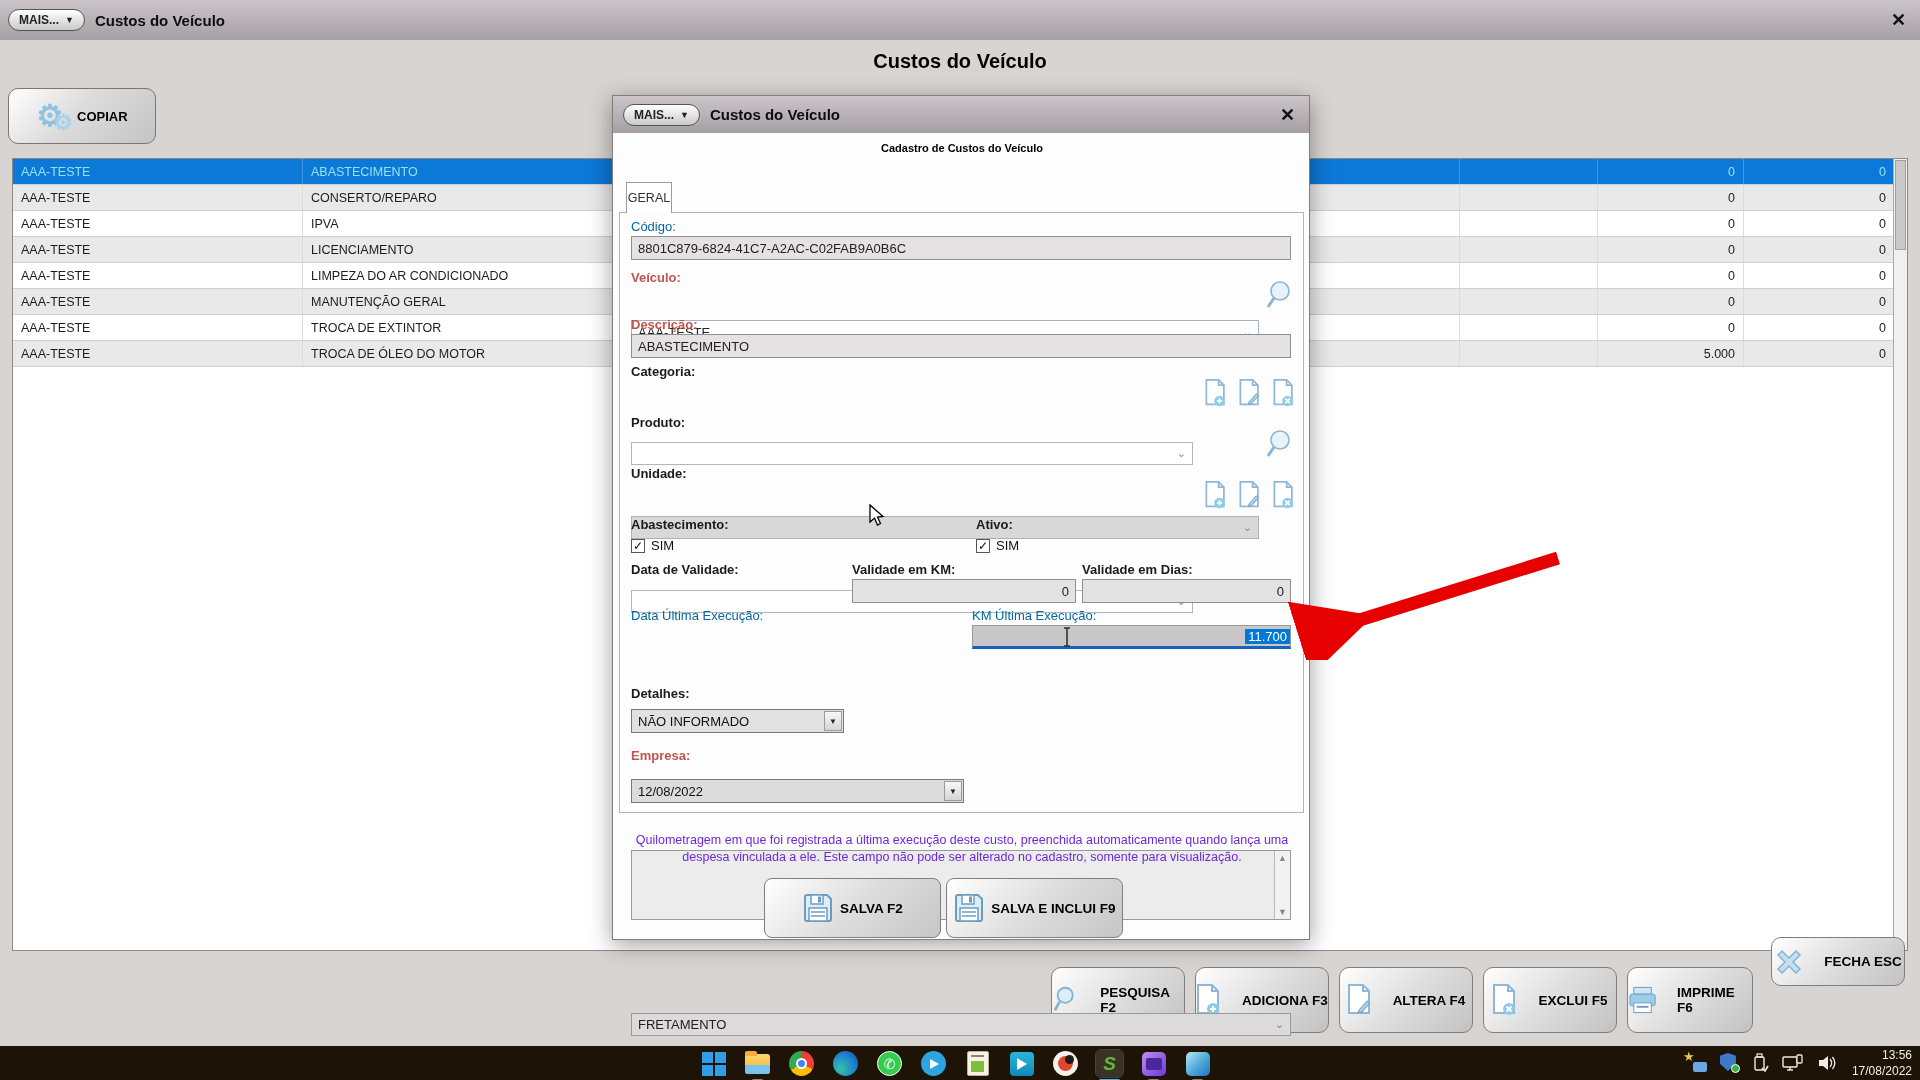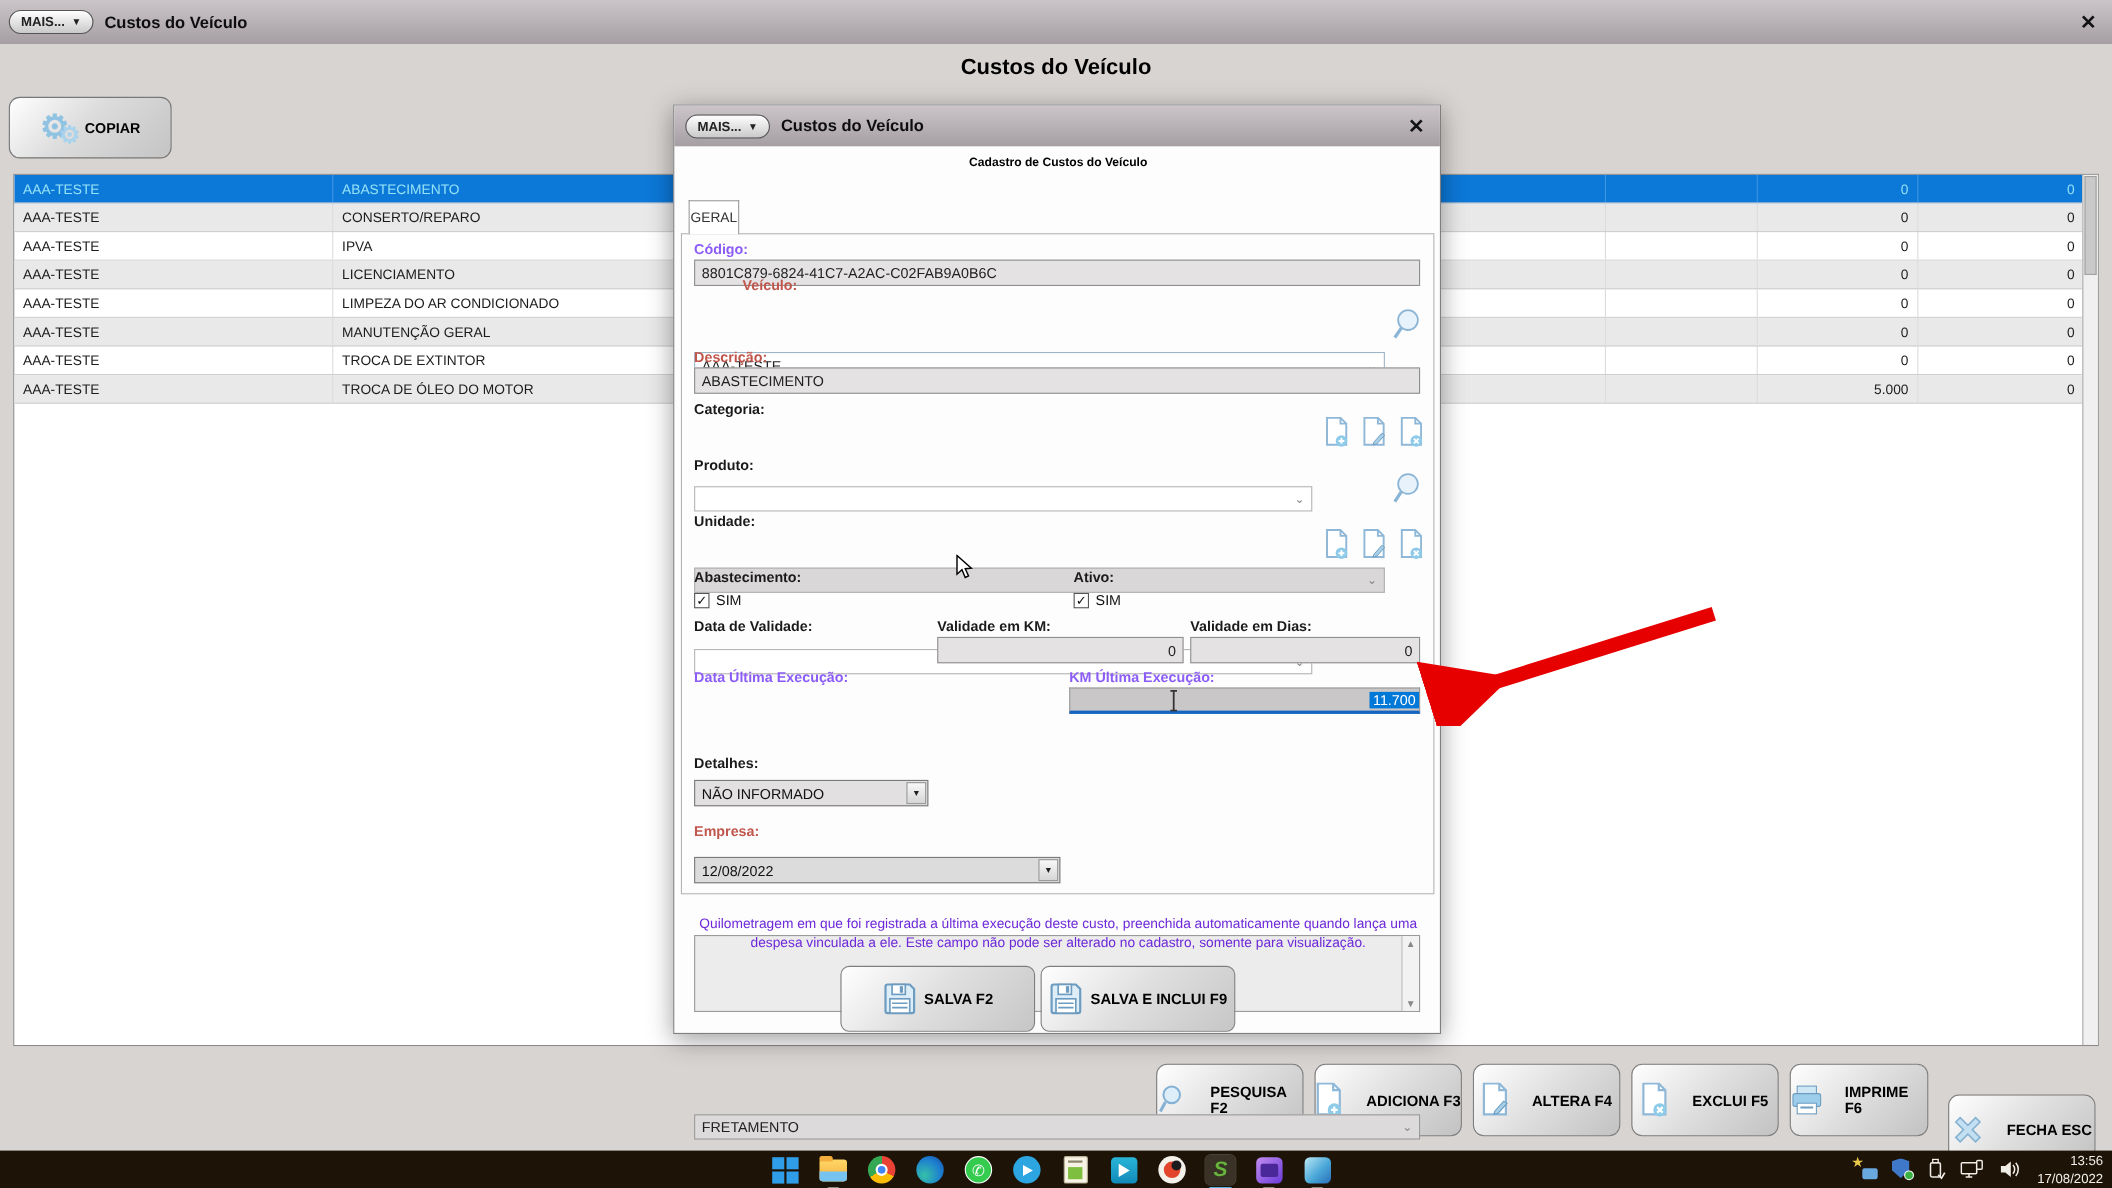--- a/index.html
+++ b/index.html
@@ -42,21 +42,21 @@
   .vscroll .thumb { background:#c9c9c9; border:1px solid #a0a0a0; }
 
   
   .dialog { background:#fdfdfd; border:1px solid #7f7f7f; box-shadow:0 5px 22px rgba(0,0,0,.38); }
   .dlg-heading { text-align:center; font-weight:bold; font-size:11px; color:#000; }
   .tab { background:#fff; border:1px solid #9c9c9c; border-bottom:none; font-size:12.5px; color:#333;
          display:flex; align-items:center; justify-content:center; z-index:3; }
   .frame { border:1px solid #b5b5b5; background:#fdfdfd; }
   .lbl { font-size:13px; font-weight:bold; color:#1a1a1a; }
   .lbl-red { color:#c0564c; }
-  .lbl-gray { color:#8b5cf6; font-weight:bold; }
+  .lbl-gray { color:#0369a1; font-weight:normal; }
   .inp { border:1px solid #8f8f8f; background:#e4e2e2; font-size:13px; color:#222;
          display:flex; align-items:center; padding:0 6px; }
   .combo { border:1px solid #9fb4c6; background:#fff; font-size:13px; color:#222;
            display:flex; align-items:center; padding:0 6px; position:relative; }
   .combo .chev { position:absolute; right:6px; color:#8a8a8a; font-size:11px; }
   .combo.gray { background:#d9d7d7; border-color:#b0b0b0; }
   .combo.lightgray { background:#dcdada; border-color:#9a9a9a; }
   .classic { border:1px solid #7a7a7a; background:#e2e0e0; font-size:13px; color:#111;
              display:flex; align-items:center; padding:0 6px; position:relative; }
   .classic .dd-btn { position:absolute; right:1px; top:1px; bottom:1px; width:18px;
@@ -228,21 +228,21 @@
   </div>
   <div class="ab act-btn" style="left:1627px;top:967px;width:126px;height:66px;">
     <svg width="30" height="30" viewBox="0 0 30 30">
         <rect x="6" y="2" width="18" height="7" fill="#cfe7f5" stroke="#6d9cc0"></rect>
         <rect x="2" y="9" width="26" height="12" rx="2" fill="#9ccdea" stroke="#6d9cc0"></rect>
         <rect x="6" y="18" width="18" height="10" fill="#fff" stroke="#6d9cc0"></rect>
         <line x1="9" y1="22" x2="21" y2="22" stroke="#6d9cc0" stroke-width="2"></line>
       </svg>
     <span>IMPRIME F6</span>
   </div>
-  <div class="ab act-btn" style="left:1771px;top:995px;width:134px;height:64px;">
+  <div class="ab act-btn" style="left:1771px;top:937px;width:134px;height:49px;">
     <svg width="30" height="30" viewBox="0 0 30 30">
         <path d="M4 8 L8 4 L15 11 L22 4 L26 8 L19 15 L26 22 L22 26 L15 19 L8 26 L4 22 L11 15 Z" fill="#c3e0f2" stroke="#86b2d2" stroke-width="1.5"></path>
       </svg>
     <span>FECHA ESC</span>
   </div>
 </div>
 
 <div class="ab dialog" style="left:612px;top:95px;width:698px;height:845px;z-index:10;">
 
   <div class="titlebar" style="height:37px;">
@@ -255,21 +255,21 @@
   </div>
 
   <div class="dlg-heading ab" style="left:0;top:46px;width:698px;">Cadastro de Custos do Veículo</div>
 
   <div class="ab tab" style="left:13px;top:86px;width:46px;height:31px;">GERAL</div>
   <div class="ab frame" style="left:6px;top:116px;width:685px;height:601px;"></div>
 
   <div class="ab lbl lbl-gray" style="left:18px;top:123px;">Código:</div>
   <div class="ab inp" style="left:18px;top:140px;width:660px;height:24px;">8801C879-6824-41C7-A2AC-C02FAB9A0B6C</div>
 
-  <div class="ab lbl lbl-red" style="left:18px;top:156px;margin-left:44px;">Veículo:</div>
+  <div class="ab lbl lbl-red" style="left:18px;top:174px;">Veículo:</div>
   <div class="ab combo" style="left:18px;top:187px;width:628px;height:24px;">
     <span>AAA-TESTE</span>
     <span class="chev">⌄</span>
   </div>
   <svg class="ab" style="left:652px;top:184px;" width="28" height="30" viewBox="0 0 28 30">
       <circle cx="15" cy="11" r="9" fill="#e7f2fa" stroke="#8bb5d6" stroke-width="1.6"></circle>
       <line x1="9" y1="18" x2="3" y2="27" stroke="#8bb5d6" stroke-width="3"></line>
     </svg>
 
   <div class="ab lbl lbl-red" style="left:18px;top:221px;">Descrição:</div>

